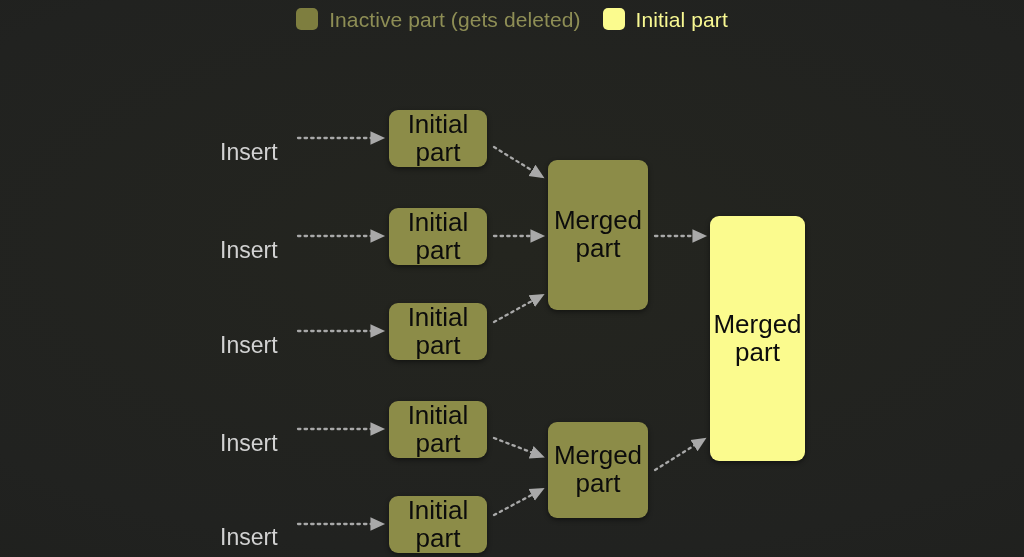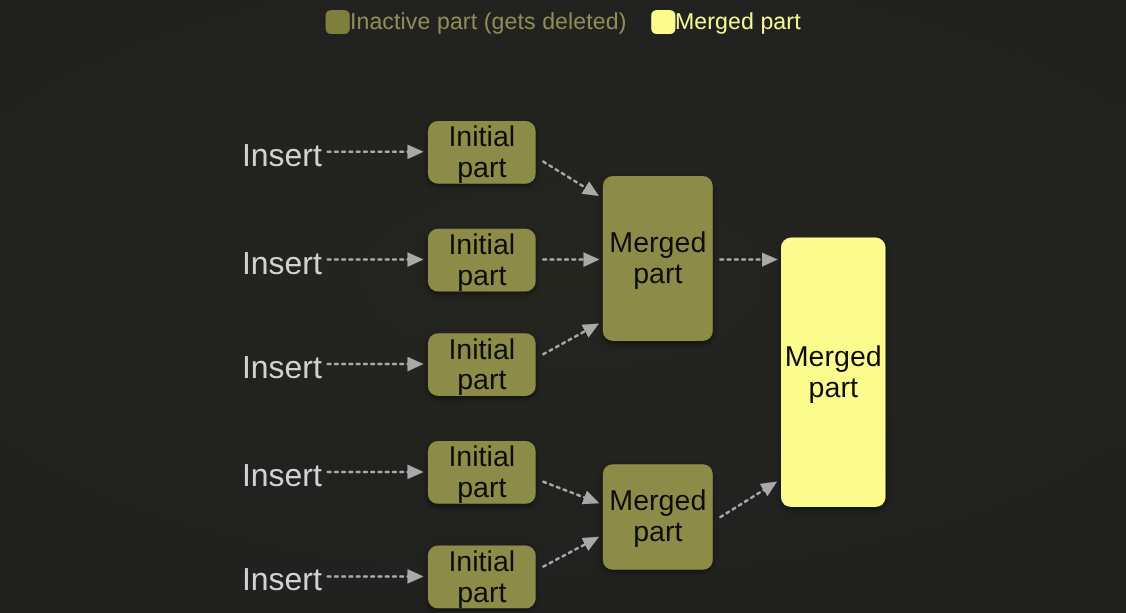--- a/index.html
+++ b/index.html
@@ -13,21 +13,21 @@
     position:relative;
     width:1024px; height:557px;
     background: radial-gradient(ellipse 120% 100% at 50% 45%, #24251f 0%, #212220 55%, #1d1e1b 100%);
   }
 
   
   #legend {
     position:absolute; left:0; top:8px; width:1024px;
     display:flex; justify-content:center; align-items:center; gap:22px;
   }
-  .legend-item { display:flex; align-items:center; }
+  .legend-item { display:flex; align-items:flex-start; gap:11px; }
   .swatch { width:22px; height:22px; border-radius:5px; display:block; }
   .swatch.inactive { background:#7e7e3f; }
   .swatch.active { background:#fbfb8e; }
   .legend-label { font-size:21px; letter-spacing:0.1px; white-space:nowrap; }
   .legend-label.inactive { color:#8e8e55; }
   .legend-label.active { color:#f8f892; }
 
   
   #edges { position:absolute; left:0; top:0; width:1024px; height:557px; }
 
@@ -42,22 +42,23 @@
     line-height:1.06;
     box-shadow:0 2px 5px rgba(0,0,0,0.45);
   }
   .node.inactive { background:#8c8c48; }
   .node.active   { background:#fbfb8e; }
   .node .txt { display:block; padding:0 4px; }
 
   .label {
     position:absolute;
     color:#d2d2d2;
-    font-size:29px;
+    font-size:23px;
     white-space:nowrap;
+    margin-top:13px;
   }
 
   
   .ip1 { left:389px; top:110px; width:98px; height:57px; }
   .ip2 { left:389px; top:208px; width:98px; height:57px; }
   .ip3 { left:389px; top:303px; width:98px; height:57px; }
   .ip4 { left:389px; top:401px; width:98px; height:57px; }
   .ip5 { left:389px; top:496px; width:98px; height:57px; }
 
   .mp-top { left:548px; top:160px; width:100px; height:150px; }
@@ -75,21 +76,21 @@
 
 <div id="stage">
 
   <div id="legend">
     <div class="legend-item">
       <span class="swatch inactive"></span>
       <span class="legend-label inactive">Inactive part (gets deleted)</span>
     </div>
     <div class="legend-item">
       <span class="swatch active"></span>
-      <span class="legend-label active">Merged part</span>
+      <span class="legend-label active">Initial part</span>
     </div>
   </div>
 
   <svg id="edges" viewBox="0 0 1024 557" xmlns="http://www.w3.org/2000/svg">
     <defs>
       <marker id="ah" markerWidth="7" markerHeight="7" refX="4.6" refY="3.3" orient="auto" markerUnits="strokeWidth">
         <path d="M0,0.4 L6.4,3.3 L0,6.2 z" fill="#a9a9a9"></path>
       </marker>
     </defs>
     <g stroke="#a9a9a9" stroke-width="2.3" fill="none" stroke-dasharray="2.4 4.2" stroke-linecap="round" marker-end="url(#ah)">

